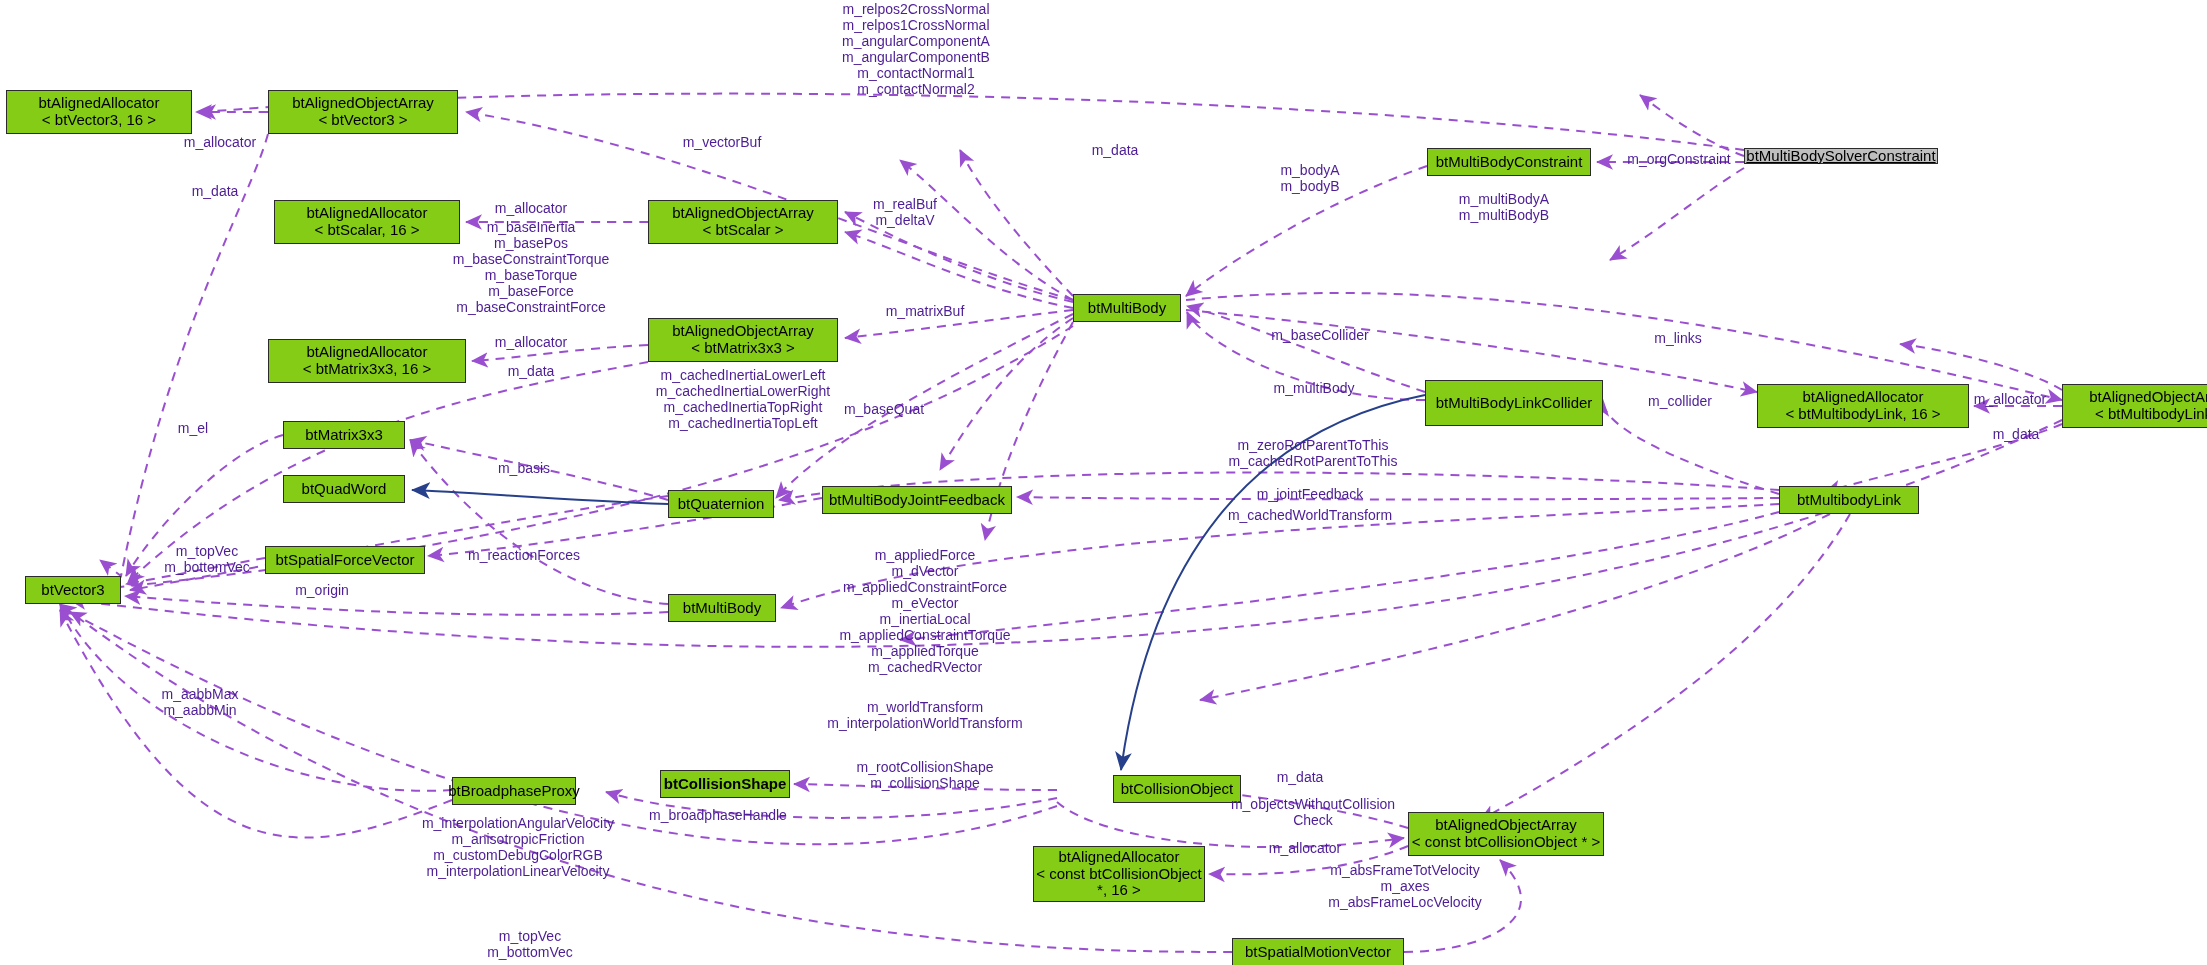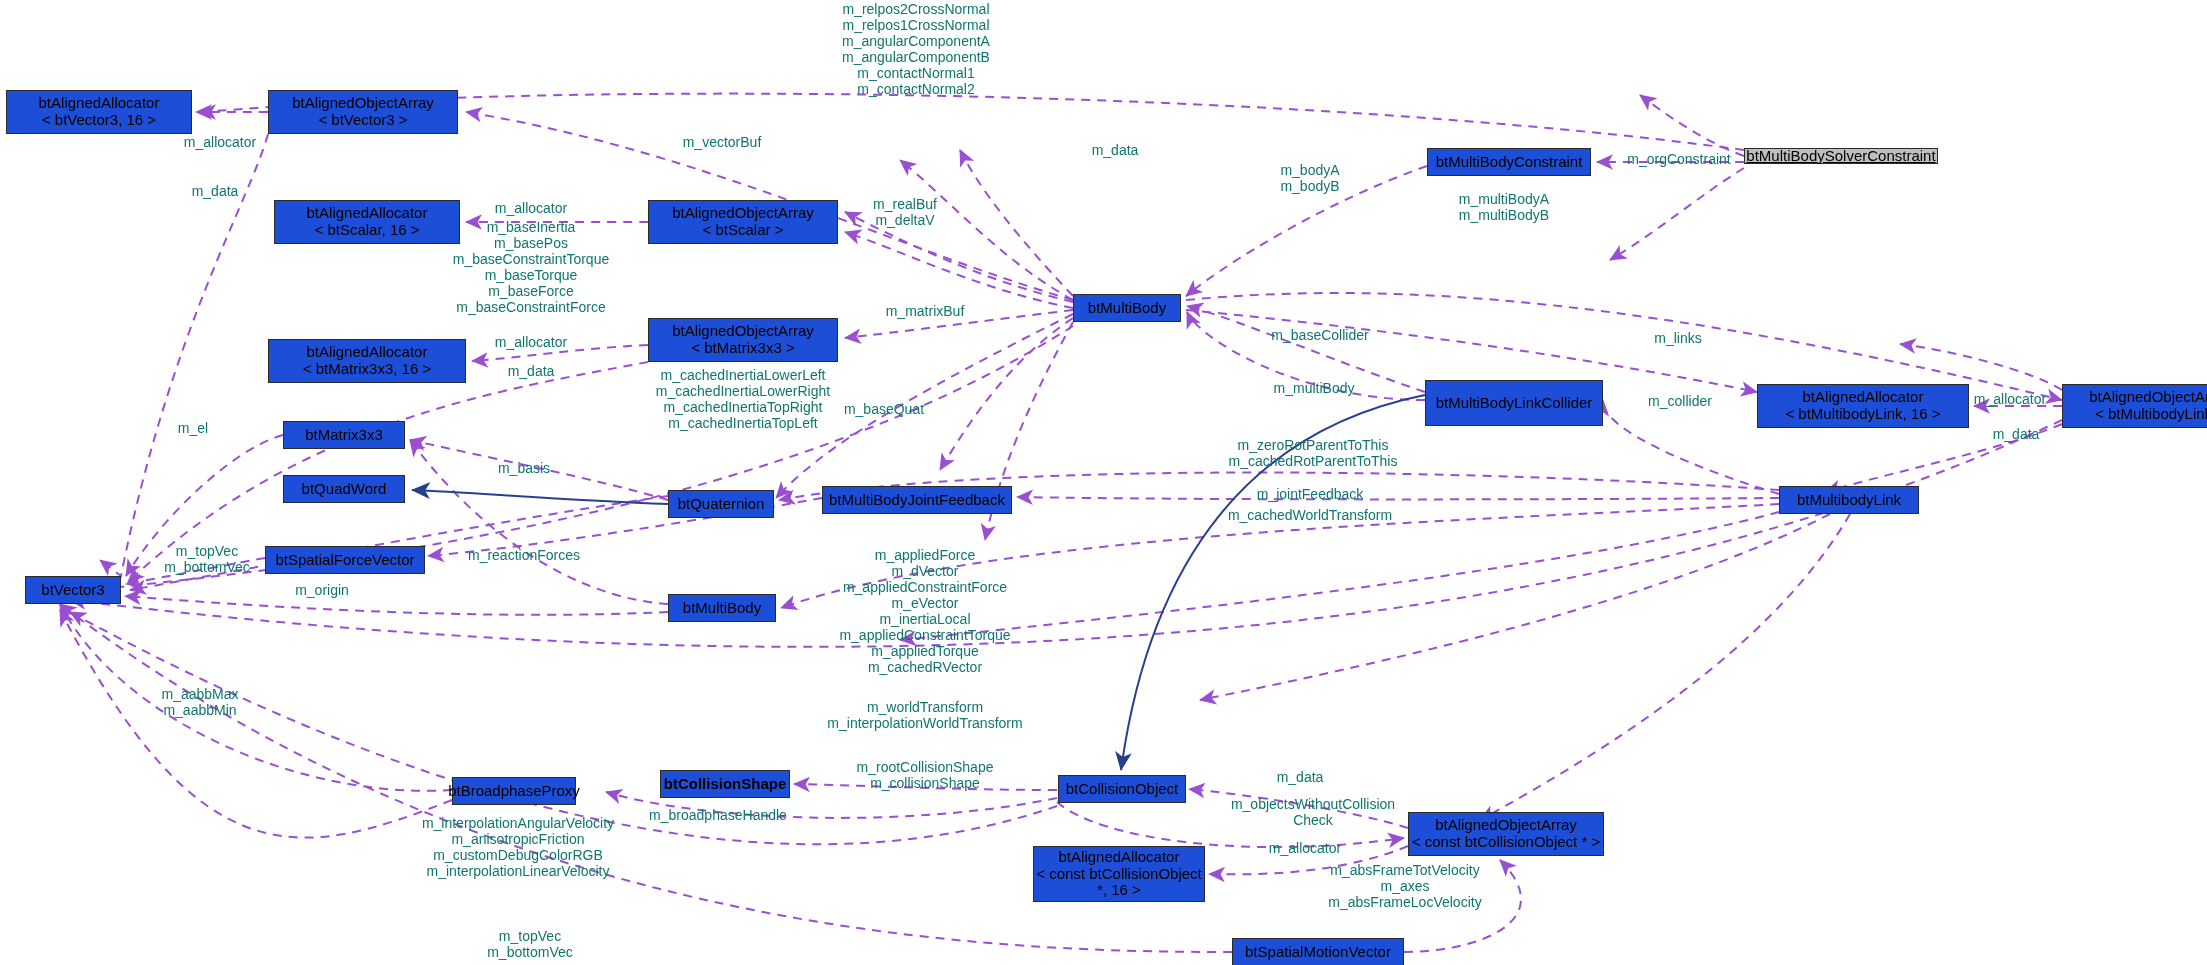--- a/index.html
+++ b/index.html
@@ -19,41 +19,41 @@
     position: absolute;
     left: 0; top: 0;
     width: 2207px;
     height: 965px;
     pointer-events: none;
   }
   .node {
     position: absolute;
     box-sizing: border-box;
     border: 1.5px solid #2b2b2b;
-    background: #1d4ed8;
+    background: #84cc16;
     color: #000000;
     font-size: 15px;
     line-height: 1.12;
     text-align: center;
     display: flex;
     flex-direction: column;
     align-items: center;
     justify-content: center;
     white-space: pre;
     z-index: 5;
   }
   .node.highlight {
     background: #bfbfbf;
     border: 1.5px solid #2b2b2b;
   }
   .node .line { display: block; }
   .edge-label {
     position: absolute;
     font-size: 14px;
-    color: #0f766e;
+    color: #4c1d95;
     line-height: 1.14;
     white-space: pre;
     text-align: center;
     z-index: 6;
     transform: translateX(-50%);
   }
 </style>
 </head>
 <body>
 
@@ -212,21 +212,21 @@
   </div>
   <div class="node" style="left:1779px;top:486px;width:140px;height:28px;">
     <span class="line">btMultibodyLink</span>
   </div>
   <div class="node" style="left:452px;top:777px;width:124px;height:28px;">
     <span class="line">btBroadphaseProxy</span>
   </div>
   <div class="node" style="left:660px;top:770px;width:130px;height:28px;font-weight:bold;">
     <span class="line">btCollisionShape</span>
   </div>
-  <div class="node" style="left:1058px;top:775px;width:128px;height:28px;">
+  <div class="node" style="left:1113px;top:775px;width:128px;height:28px;">
     <span class="line">btCollisionObject</span>
   </div>
   <div class="node" style="left:1408px;top:812px;width:196px;height:44px;">
     <span class="line">btAlignedObjectArray</span>
     <span class="line">&lt; const btCollisionObject * &gt;</span>
   </div>
   <div class="node" style="left:1033px;top:846px;width:172px;height:56px;">
     <span class="line">btAlignedAllocator</span>
     <span class="line">&lt; const btCollisionObject
 *, 16 &gt;</span>

